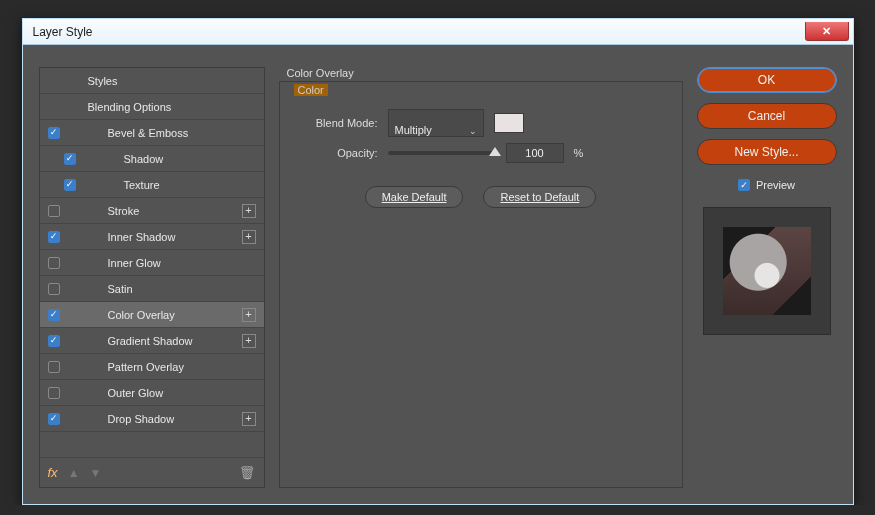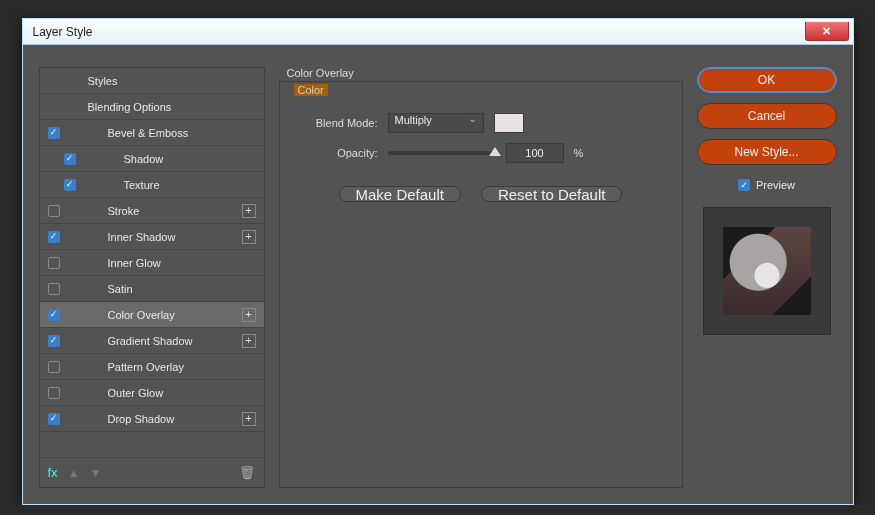--- a/index.html
+++ b/index.html
@@ -48,39 +48,39 @@
   .li .lbl { flex: 1; color: #e8e8e8; margin-left: 40px; }
   .li .plus {
     width: 14px; height: 14px; border: 1px solid #888;
     display: flex; align-items: center; justify-content: center;
     font-size: 11px; color: #ddd; line-height: 1;
   }
   .styles-footer {
     height: 30px; border-top: 1px solid #454545;
     display: flex; align-items: center; padding: 0 8px; gap: 10px;
   }
-  .styles-footer .fx { font-size: 13px; color: #5eead4; }
+  .styles-footer .fx { font-style: italic; font-size: 13px; color: #fdba74; }
   .styles-footer .arrow { color: #777; font-size: 12px; }
   .styles-footer .spacer { flex: 1; }
   .styles-footer .trash { color: #aaa; font-size: 13px; }
   
   .center {
     flex: 1; display: flex; flex-direction: column;
   }
   .section-title { font-size: 11px; color: #ddd; margin-bottom: 2px; padding-left: 8px;}
   .fieldset {
     border: 1px solid #3d3d3d; flex: 1; padding: 4px 14px 14px 14px;
     position: relative;
   }
   .fieldset-legend { font-size: 11px; color: #ccc; position: relative; top: -2px; background: #a16207; padding: 0 4px; }
   .row { display: flex; align-items: center; height: 30px; gap: 10px; }
   .row .label { width: 84px; text-align: right; color: #ddd; }
   .select {
-    width: 96px; height: 20px; background: #4a4a4a; border: 1px solid #3a3a3a;
-    display: flex; align-items: flex-start; padding: 0 6px; color: #e8e8e8;
+    width: 96px; height: 28px; background: #4a4a4a; border: 1px solid #3a3a3a;
+    display: flex; align-items: flex-end; padding: 0 6px; color: #e8e8e8;
     justify-content: space-between; font-size: 11px; cursor: pointer;
   }
   .select .chev { font-size: 9px; color: #ccc; }
   .swatch {
     width: 30px; height: 20px; border: 1px solid #3a3a3a; background: #e8e2e2; cursor: pointer;
   }
   .slider {
     flex: 0 0 108px; height: 4px; background: #3a3a3a; position: relative; border-radius: 2px;
   }
   .slider .thumb {
@@ -88,22 +88,22 @@
     border-left: 6px solid transparent; border-right: 6px solid transparent;
     border-bottom: 9px solid #ddd;
   }
   .numfield {
     width: 58px; height: 20px; background: #4a4a4a; border: 1px solid #3a3a3a;
     color: #eee; display: flex; align-items: center; justify-content: center; font-size: 11px;
   }
   .unit { color: #ddd; }
   .btnrow { display: flex; gap: 20px; margin-top: 18px; justify-content: center; }
   .pillbtn {
-    height: 16px; padding: 0 16px; background: #5c5c5c; border: 1px solid #3a3a3a;
-    border-radius: 11px; color: #eee; font-size: 15px; display: flex; align-items: center; cursor: pointer;
+    height: 22px; padding: 0 16px; background: #5c5c5c; border: 1px solid #3a3a3a;
+    border-radius: 11px; color: #eee; font-size: 11px; display: flex; align-items: center; cursor: pointer; text-decoration: underline;
   }
   
   .right { width: 140px; display: flex; flex-direction: column; gap: 10px; align-items: stretch; }
   .mainbtn {
     height: 26px; border-radius: 13px; border: 1px solid #3a3a3a;
     background: #c2410c; color: #eee; font-size: 12px;
     display: flex; align-items: center; justify-content: center; cursor: pointer;
   }
   .mainbtn.primary { border: 1px solid #4a90d9; box-shadow: inset 0 0 0 1px #4a90d9; }
   .previewrow { display: flex; align-items: center; justify-content: center; gap: 6px; margin-top: 4px;}

